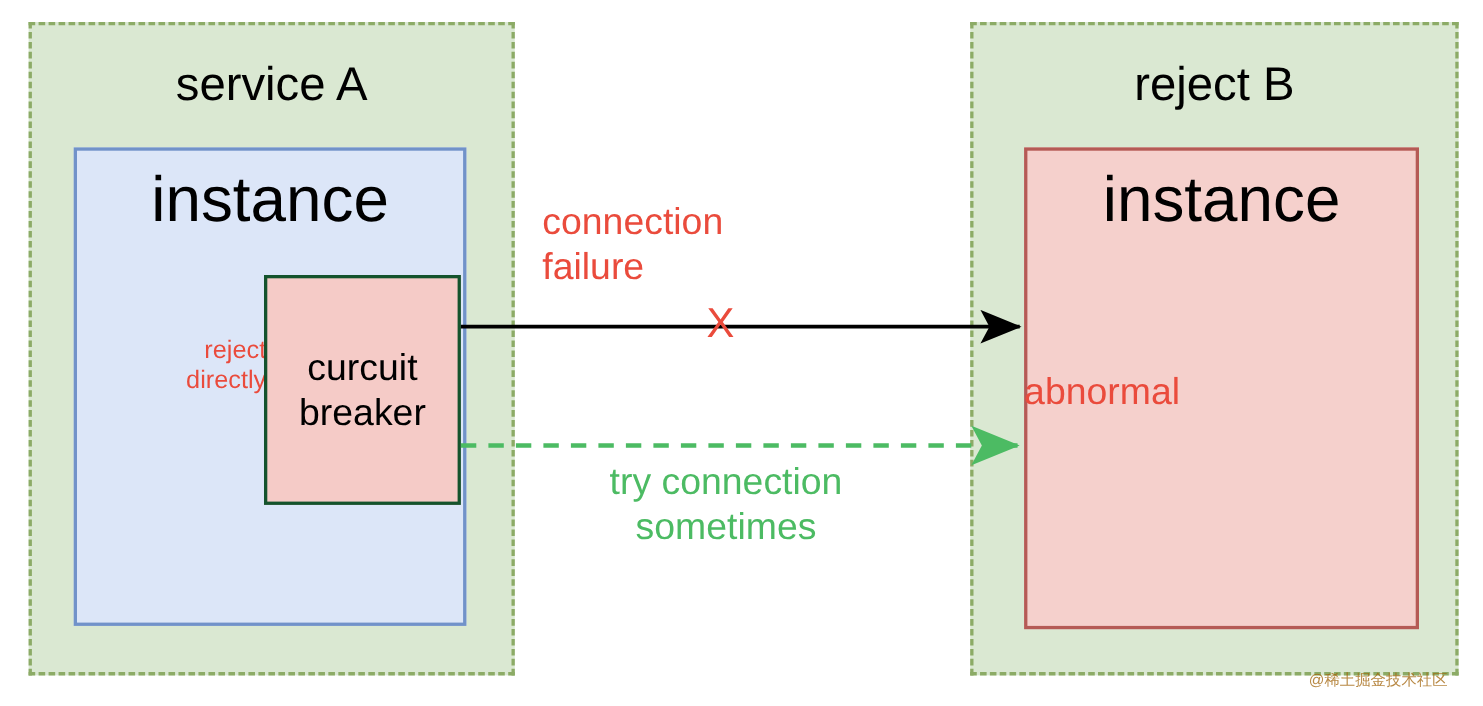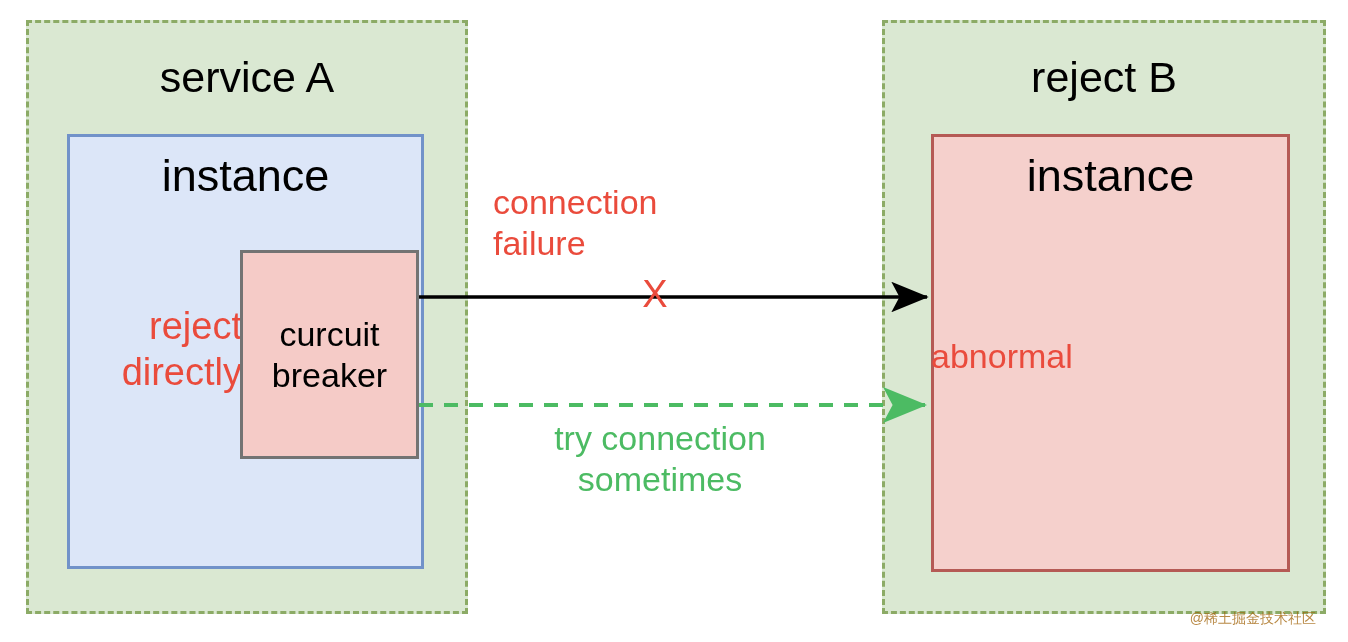--- a/index.html
+++ b/index.html
@@ -55,35 +55,35 @@
     left: 931px; top: 134px; width: 359px; height: 438px;
     background: #f5d0cc;
     border: 3px solid #b55a55;
   }
   .instance-title {
     position: absolute;
     left: 0;
     right: 0;
     top: 16px;
     text-align: center;
-    font-size: 45px;
+    font-size: 58px;
     line-height: 1;
     color: #000000;
     white-space: nowrap;
   }
 
   
   #breaker-box {
     position: absolute;
     left: 240px;
     top: 250px;
     width: 179px;
     height: 209px;
     background: #f5cbc7;
-    border: 3px solid #737373;
+    border: 3px solid #14532d;
     box-sizing: border-box;
     display: flex;
     align-items: center;
     justify-content: center;
   }
   #breaker-label {
     text-align: center;
     font-size: 34px;
     line-height: 1.18;
     color: #000000;
@@ -94,21 +94,21 @@
   .red-label {
     position: absolute;
     color: #ea4b3c;
     white-space: pre-line;
     line-height: 1.2;
   }
   #reject-label {
     left: 96px;
     top: 304px;
     width: 150px;
-    font-size: 38px;
+    font-size: 23px;
     text-align: right;
     padding-right: 4px;
     box-sizing: border-box;
   }
   #conn-failure-label {
     left: 493px;
     top: 182px;
     width: 330px;
     font-size: 34px;
   }

